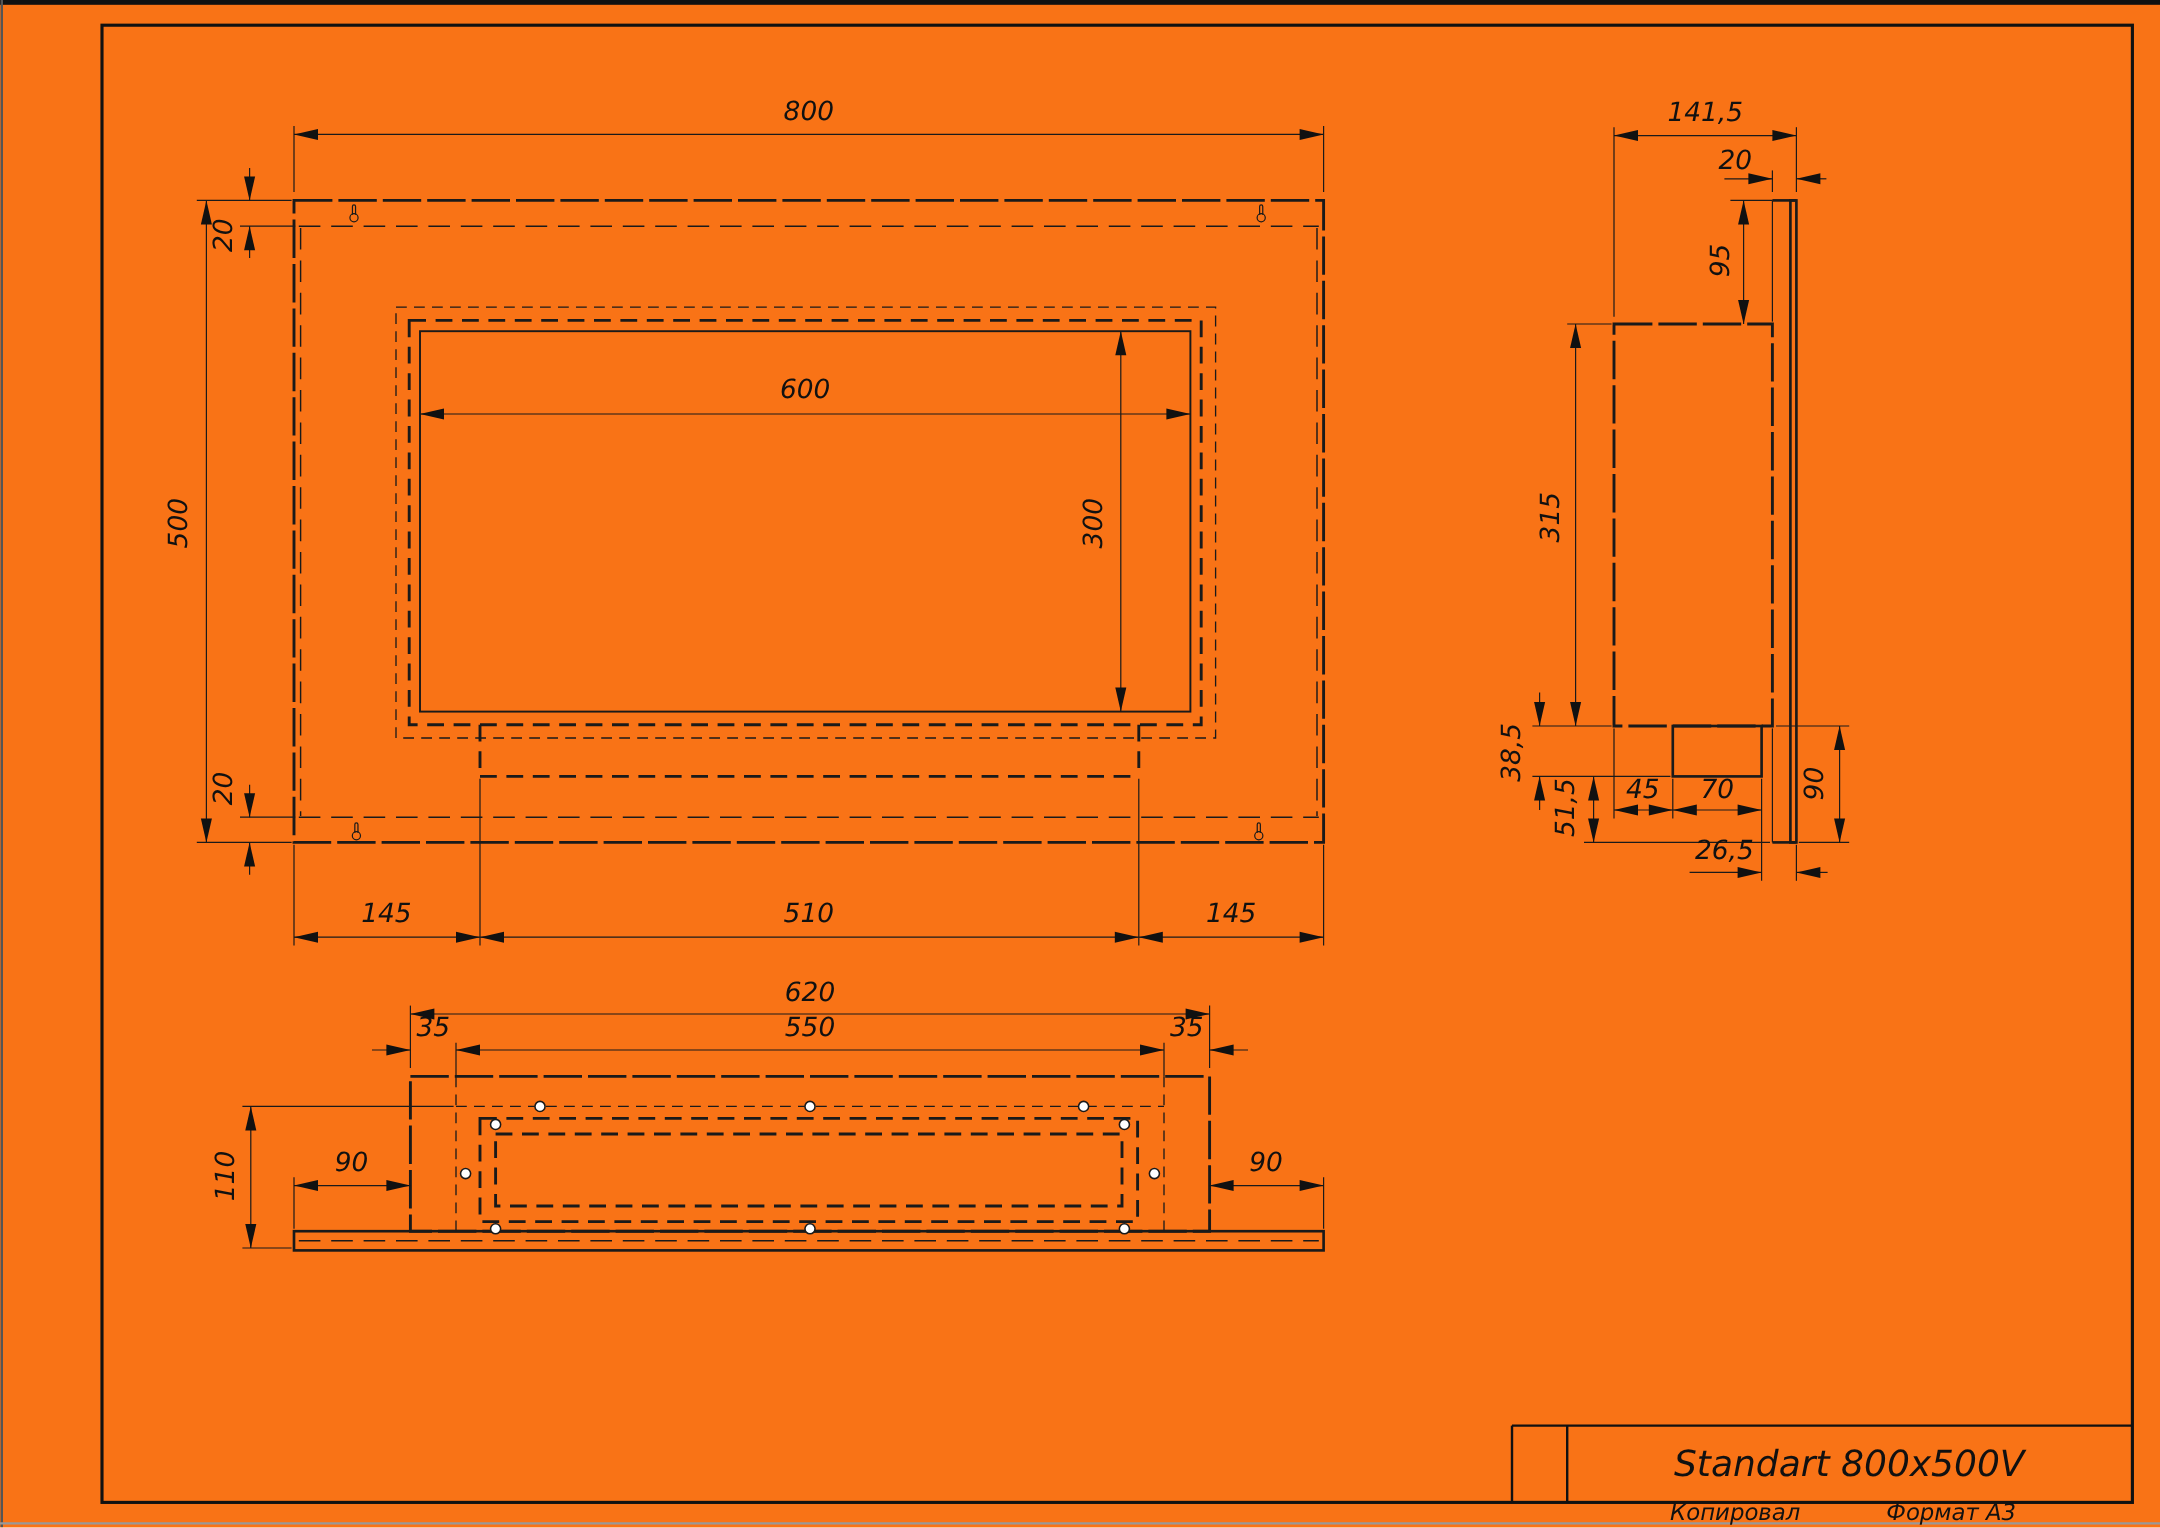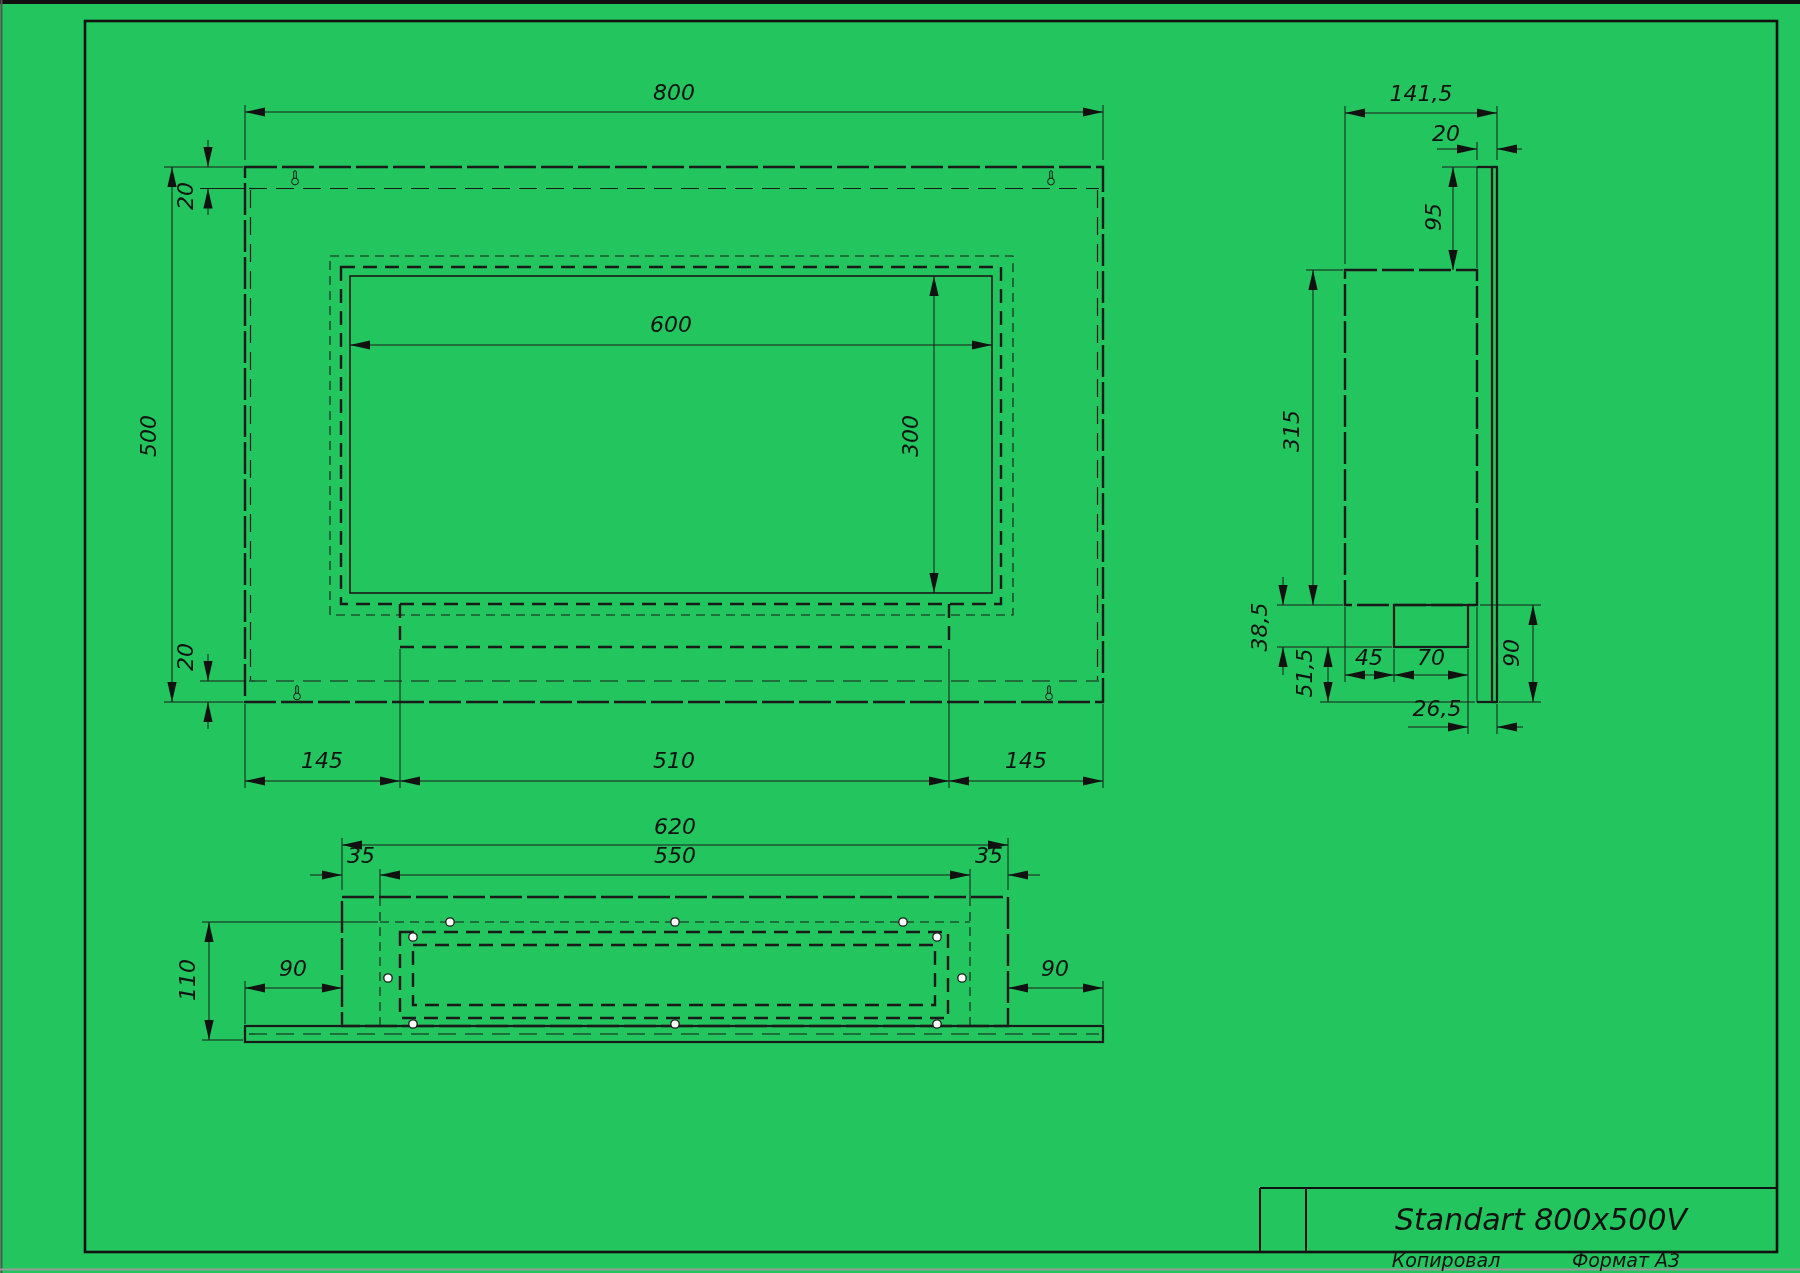--- a/index.html
+++ b/index.html
@@ -1,16 +1,16 @@
 <!DOCTYPE html>
 <html><head>
 <meta charset="utf-8">
 <style>
   html,body{margin:0;padding:0;background:#fff;}
-  #sheet{position:relative;width:1800px;height:1273px;background:#22c55e;overflow:hidden;}
+  #sheet{position:relative;width:1800px;height:1273px;background:#f97316;overflow:hidden;}
   svg{display:block;}
   .outline{stroke:#1a1a1a;stroke-width:2.4;fill:none;stroke-dasharray:32 5;}
   .solid2{stroke:#1a1a1a;stroke-width:2.2;fill:none;}
   .thin{stroke:#1a1a1a;stroke-width:1;fill:none;}
   .open{stroke:#1a1a1a;stroke-width:1.6;fill:none;}
   .hidth{stroke:#1a1a1a;stroke-width:2.4;fill:none;stroke-dasharray:14 8;}
   .hidtn{stroke:#1a1a1a;stroke-width:1.1;fill:none;stroke-dasharray:9 6;}
   .fldash{stroke:#1a1a1a;stroke-width:1.2;fill:none;stroke-dasharray:18 9;}
   .frame{stroke:#111;stroke-width:2.6;fill:none;}
   .tblock{stroke:#111;stroke-width:2;fill:none;}

